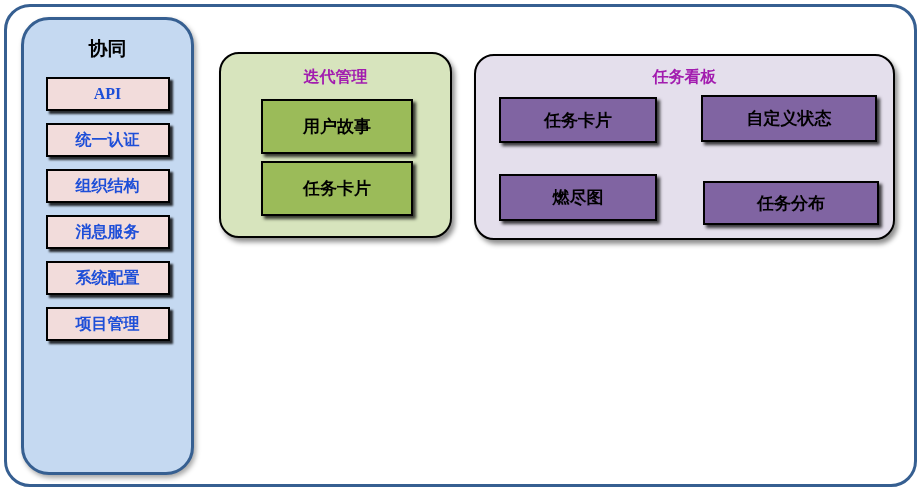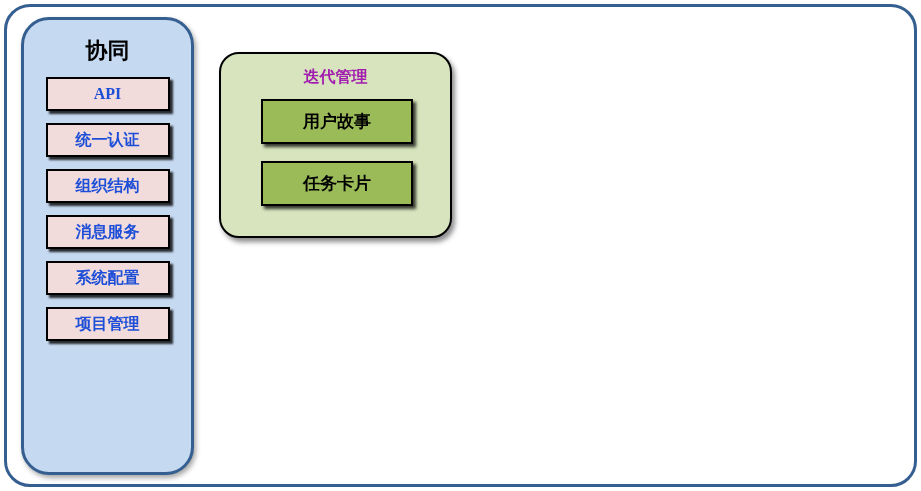--- a/index.html
+++ b/index.html
@@ -13,21 +13,21 @@
   }
 
   
   .sidebar {
     position: absolute; left: 14px; top: 10px; width: 173px; height: 458px;
     background: #C5D9F1; border: 3.5px solid #365F91; border-radius: 28px;
     box-shadow: 2px 3px 5px rgba(0,0,0,0.35);
   }
   .sidebar-title {
     margin-top: 16px; text-align: center;
-    font-size: 22px; font-weight: 700; color: #000;
+    font-size: 19px; font-weight: 700; color: #000;
   }
   .sidebar-items {
     position: absolute; left: 0; top: 57px; width: 100%;
     display: flex; flex-direction: column; align-items: center; gap: 12px;
   }
   .pink-box {
     width: 124px; height: 34px;
     background: #F2DCDB; border: 2.5px solid #000;
     box-shadow: 3px 3px 2px rgba(0,0,0,0.8);
     display: flex; align-items: center; justify-content: center;
@@ -48,21 +48,21 @@
     position: absolute; border: 2.5px solid #000;
     box-shadow: 3px 3px 3px rgba(0,0,0,0.75);
     display: flex; align-items: center; justify-content: center;
     font-family: "Liberation Serif", serif;
     font-size: 17px; font-weight: 700; color: #000;
   }
 
   
   .panel-iteration { left: 212px; top: 45px; width: 233px; height: 186px; background: #D7E4BD; }
   .panel-iteration .panel-title { top: 13px; }
-  .green-item { background: #9BBB59; left: 40px; width: 152px; height: 45px; }
+  .green-item { background: #9BBB59; left: 40px; width: 152px; height: 55px; }
   .item-user-story { top: 45px; }
   .item-iteration-planning { top: 107px; }
 
   
   .panel-taskboard { left: 467px; top: 47px; width: 421px; height: 186px; background: #E4DFEC; }
   .panel-taskboard .panel-title { top: 11px; }
   .purple-item { background: #8064A2; }
   .item-task-card { left: 23px; top: 41px; width: 158px; height: 46px; }
   .item-custom-status { left: 225px; top: 39px; width: 176px; height: 47px; }
   .item-burndown { left: 23px; top: 118px; width: 158px; height: 47px; }
@@ -92,15 +92,22 @@
       <div class="pink-box">项目管理</div>
     </div>
   </div>
 
   <div class="panel panel-iteration">
     <div class="panel-title">迭代管理</div>
     <div class="item-box green-item item-user-story">用户故事</div>
     <div class="item-box green-item item-iteration-planning">任务卡片</div>
   </div>
 
+  <div class="panel panel-taskboard">
+    <div class="panel-title">任务看板</div>
+    <div class="item-box purple-item item-task-card">任务卡片</div>
+    <div class="item-box purple-item item-custom-status">自定义状态</div>
+    <div class="item-box purple-item item-burndown">燃尽图</div>
+    <div class="item-box purple-item item-task-distribution">任务分布</div>
+  </div>
 
 
 </div>
 
 </body></html>

